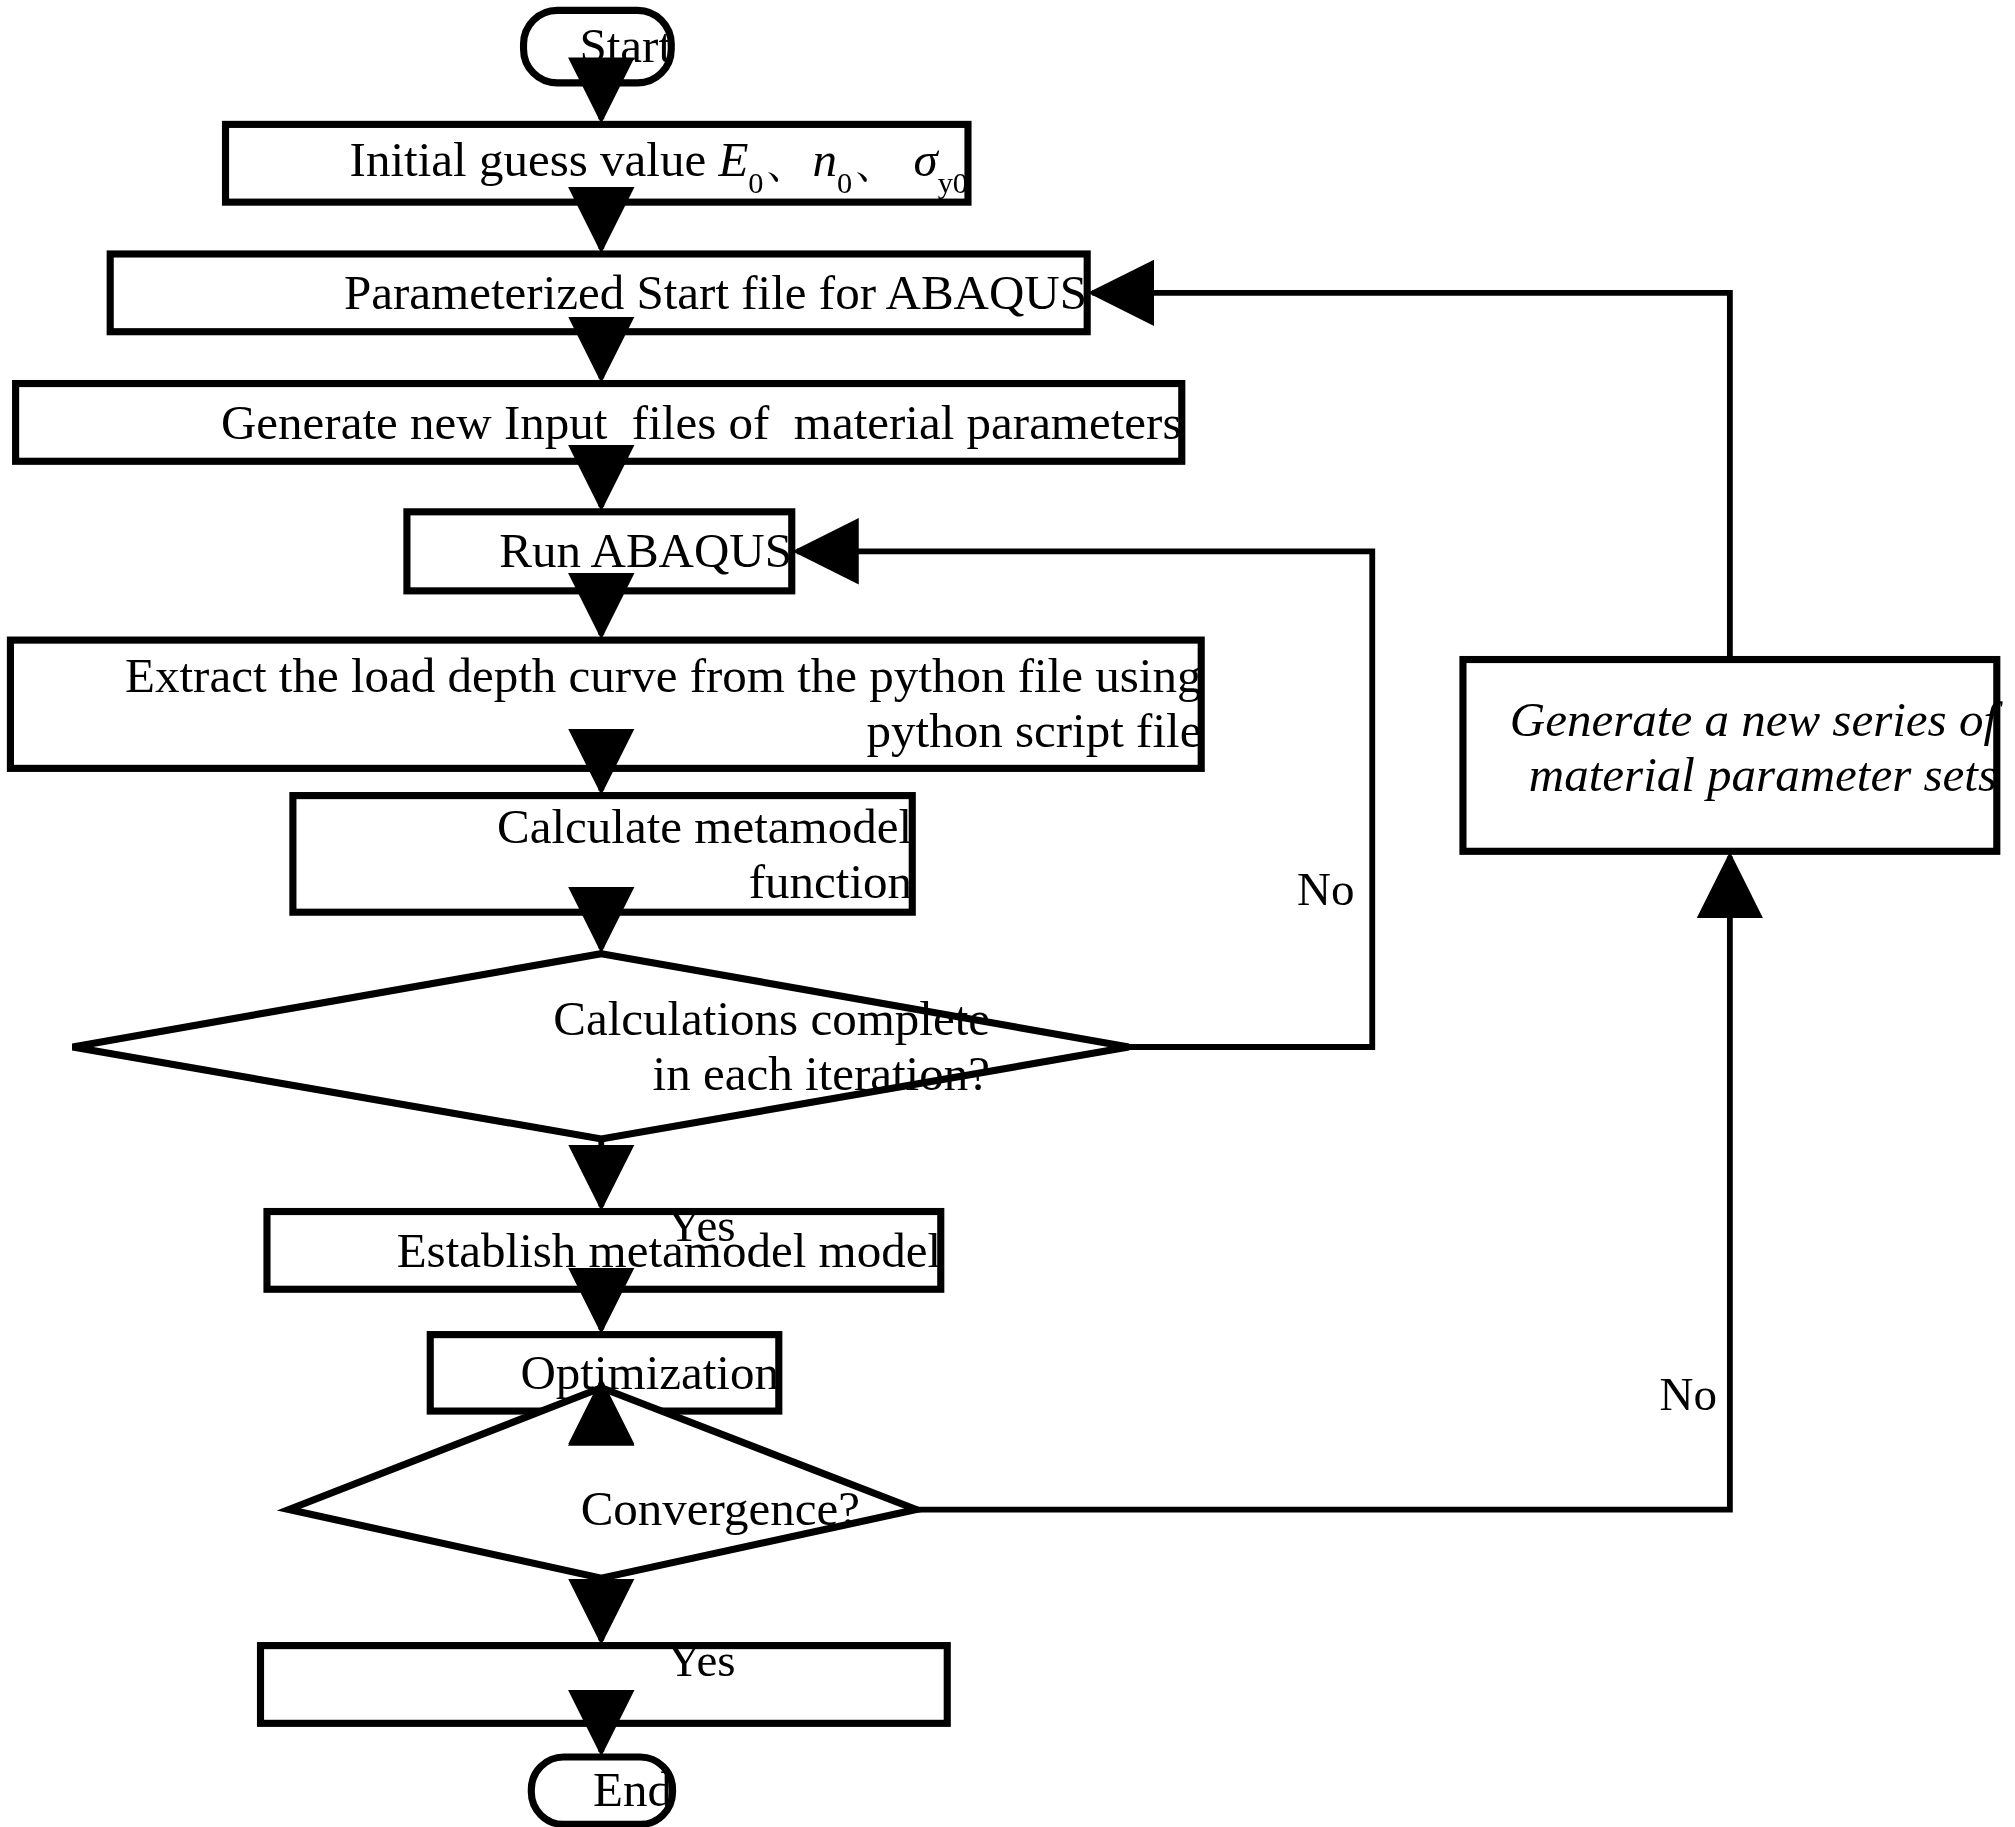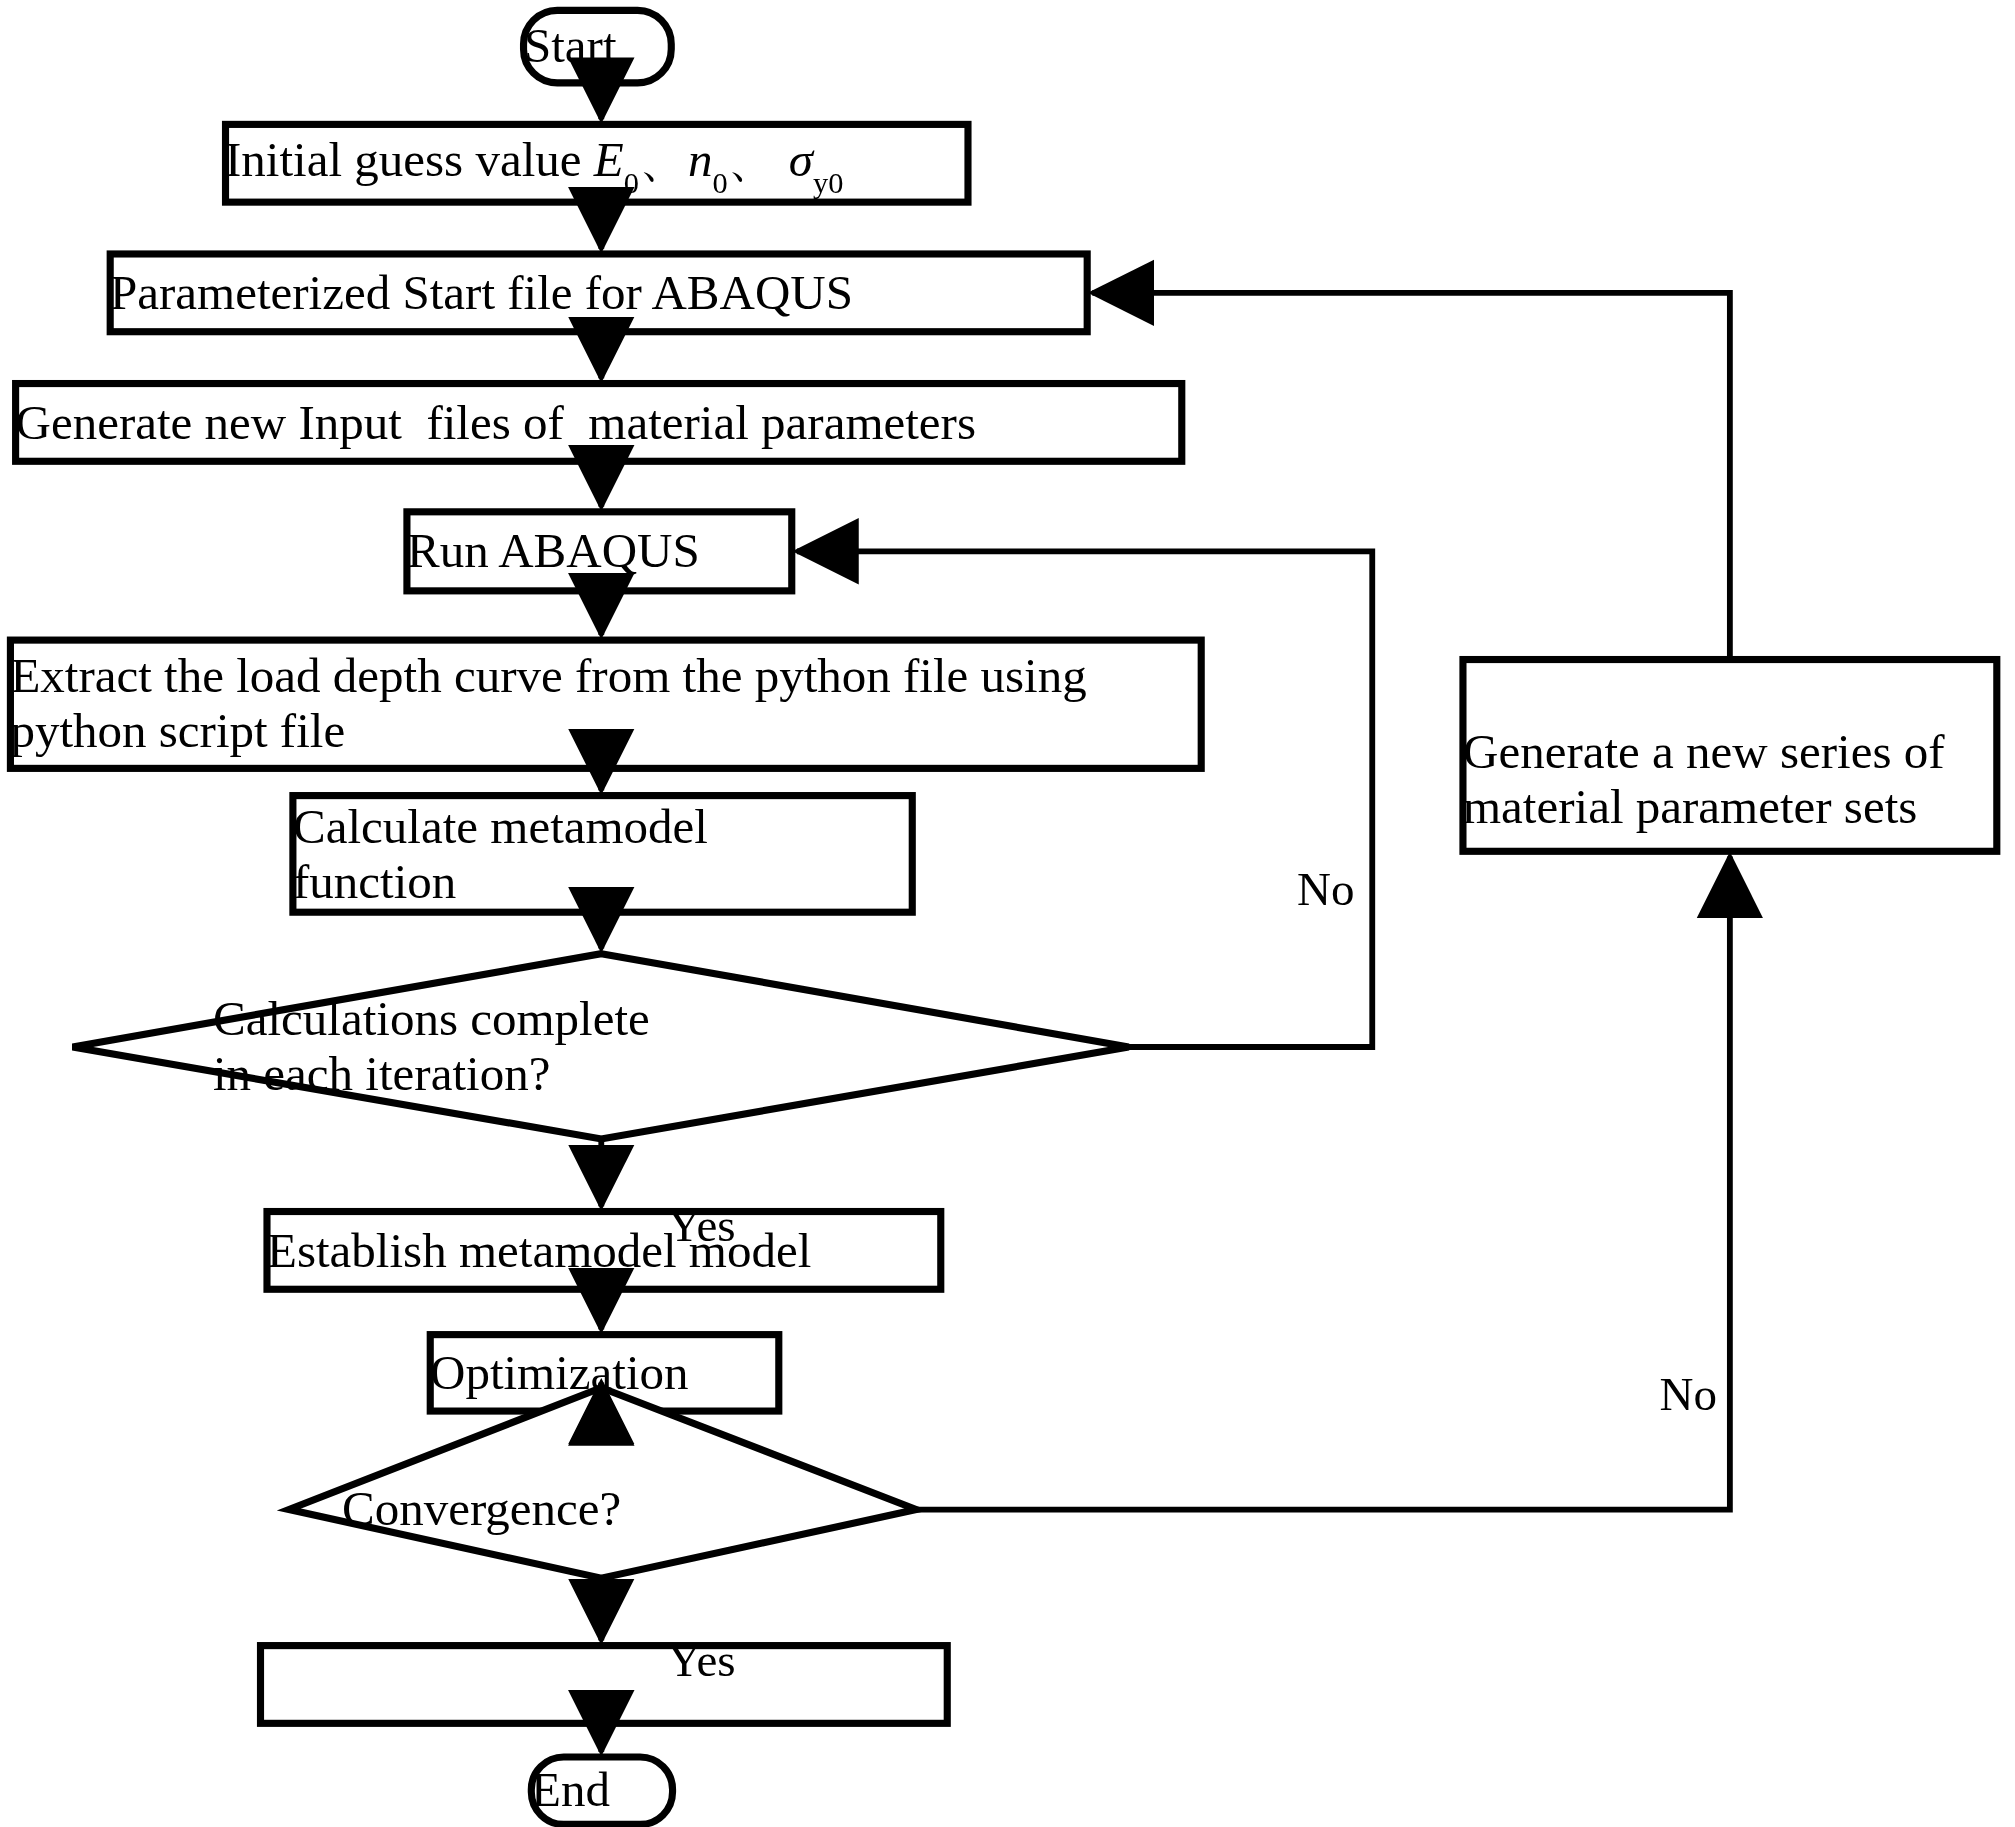--- a/index.html
+++ b/index.html
@@ -24,21 +24,21 @@
   .txt {
     position: absolute;
     color: #000000;
     text-align: center;
     line-height: 1.12;
     white-space: pre;
     font-family: "Liberation Serif", "DejaVu Serif", serif;
   }
   .node-label {
     display: flex;
-    align-items: flex-start;
+    align-items: flex-end;
     justify-content: center;
     flex-direction: column;
   }
   .term-label  { font-size: 49px; }
   .proc-label  { font-size: 49px; }
   .dec-label   { font-size: 49px; }
   .edge-label  { font-size: 47px; }
   .sub {
     font-size: 0.62em;
     vertical-align: sub;
@@ -158,21 +158,21 @@
 
   <div class="txt dec-label node-label" style="left:342px; top:1472px; width:518px; height:75px;">
     <span>Convergence?</span>
   </div>
 
 
   <div class="txt term-label node-label" style="left:531px; top:1757px; width:141px; height:67px;">
     <span>End</span>
   </div>
 
-  <div class="txt proc-label node-label" style="left:1463px; top:684px; width:534px; height:192px;">
+  <div class="txt proc-label node-label" style="left:1463px; top:652px; width:534px; height:192px;font-style:italic;">
     <span>Generate a new series of</span>
     <span>material parameter sets</span>
   </div>
 
   <div class="txt edge-label" style="left:1250px; top:810px; width:104px; text-align:right;">
     <span>No</span>
   </div>
 
   <div class="txt edge-label" style="left:622px; top:1146px; width:143px; text-align:left;">
     <span>Yes</span>

